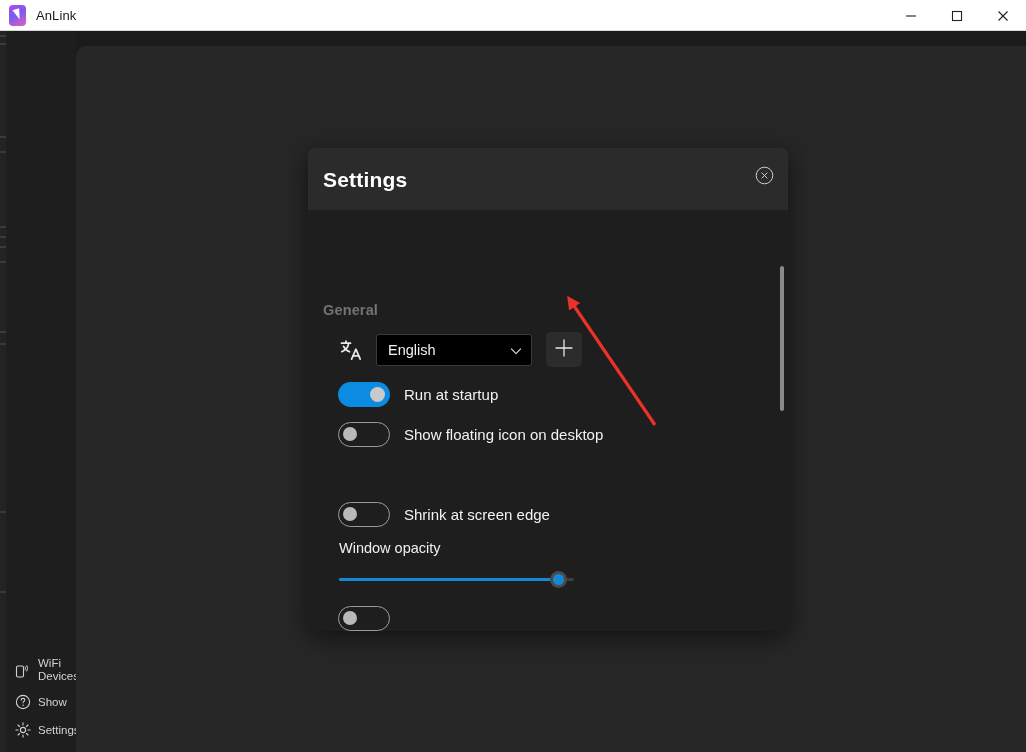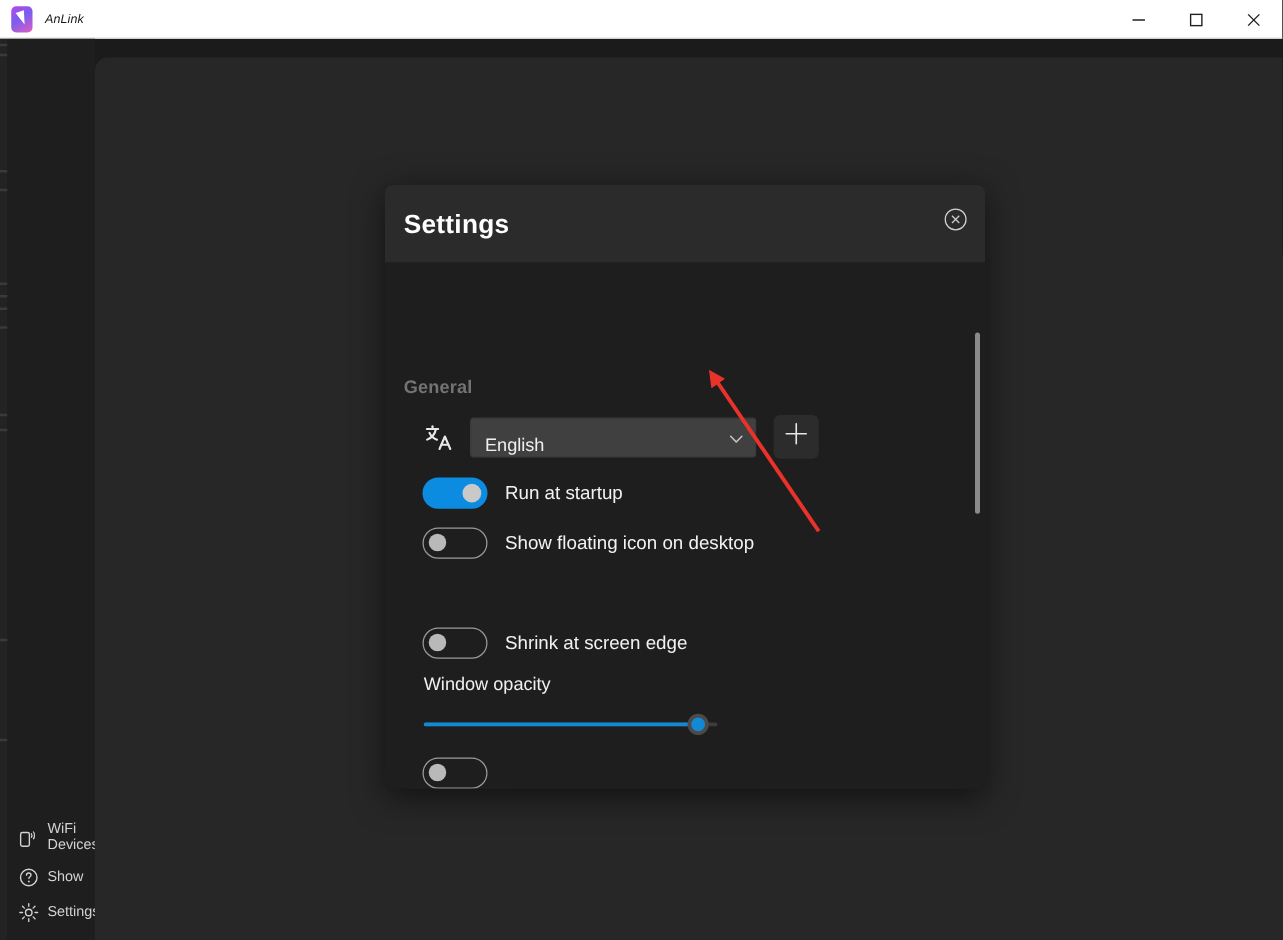--- a/index.html
+++ b/index.html
@@ -46,24 +46,23 @@
     position: absolute;
     left: 5px; top: 4px;
     width: 0; height: 0;
     border-left: 4px solid transparent;
     border-right: 3px solid transparent;
     border-top: 11px solid #ffffff;
     transform: rotate(-18deg);
   }
   #app-title {
     margin-left: 10px;
-    font-size: 10px;
+    font-size: 13px;
     color: #1a1a1a;
     letter-spacing: 0.1px;
-    font-style: italic;
   }
   .win-controls {
     position: absolute;
     right: 0; top: 0;
     height: 31px;
     display: flex;
   }
   .win-btn {
     width: 46px; height: 31px;
     display: flex;
@@ -190,27 +189,27 @@
     width: 26px; height: 26px;
     color: #e8e8e8;
     flex: none;
     display: flex;
     align-items: center;
     justify-content: center;
   }
   #lang-select {
     position: relative;
     margin-left: 12px;
-    width: 229px;
+    width: 156px;
     height: 32px;
-    background: #404040;
+    background: #000000;
     border: 1px solid #3a3a3a;
     border-radius: 3px;
     display: flex;
-    align-items: flex-end;
+    align-items: center;
     box-sizing: border-box;
   }
   #lang-value {
     margin-left: 11px;
     font-size: 14.5px;
     color: #f0f0f0;
   }
   #lang-chevron {
     position: absolute;
     right: 8px; top: 9px;

